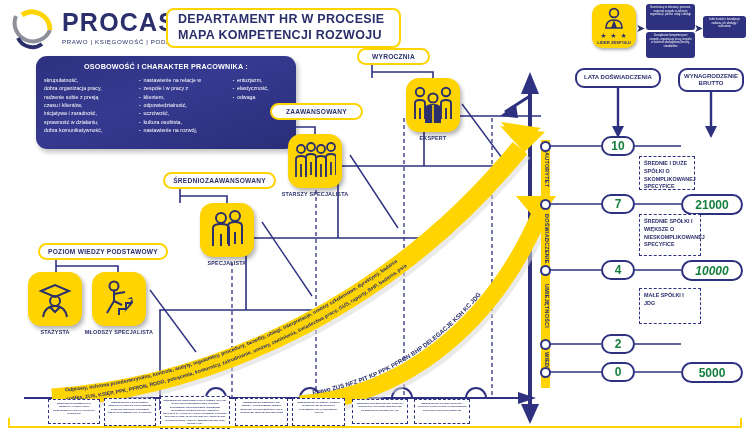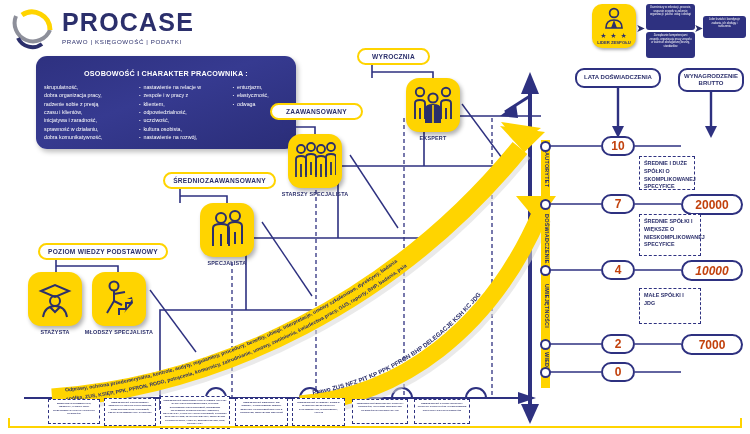--- a/index.html
+++ b/index.html
@@ -22,21 +22,21 @@
     border:2.5px solid #ffd400;border-radius:8px;background:#fff;
     display:flex;flex-direction:column;justify-content:center;padding-left:10px;
   }
   .title-l{font-size:12.5px;font-weight:bold;letter-spacing:.3px;line-height:1.25;color:#2b2f6b;}
 
   
   .person-box{
     left:36px;top:56px;width:260px;height:93px;border-radius:11px;
     background:linear-gradient(160deg,#2e3180 0%,#363a90 45%,#2a2d78 100%);
     box-shadow:2px 3px 5px rgba(0,0,0,.25);
-    color:#fff;padding:13px 8px 6px 8px;
+    color:#fff;padding:6px 8px 6px 8px;
   }
   .person-title{font-size:7.2px;font-weight:bold;text-align:center;letter-spacing:.2px;margin-bottom:5px;}
   .person-cols{display:flex;gap:6px;}
   .person-cols ul{list-style:none;margin:0;padding:0;}
   .person-cols li{font-size:5.3px;line-height:1.58;position:relative;padding-left:6px;white-space:nowrap;}
   .person-cols li:before{content:"·";position:absolute;left:1px;top:-1px;font-size:8px;}
   .pc1{width:92px;} .pc2{width:92px;} .pc3{width:60px;}
   .pc1 li{padding-left:0;} .pc1 li:before{content:none;}
 
   
@@ -87,21 +87,21 @@
     border:2px solid #2e3180;background:#fff;border-radius:9px;
     display:flex;align-items:center;justify-content:center;text-align:center;
     font-size:6px;font-weight:bold;color:#2b2f6b;line-height:1.25;
   }
   .hp-years{left:575px;top:68px;width:86px;height:20px;}
   .hp-pay{left:678px;top:68px;width:66px;height:24px;}
 
   .node{
     border:2.2px solid #2e3180;background:#fff;border-radius:11px;
     display:flex;align-items:center;justify-content:center;
-    font-size:12px;font-weight:bold;color:#c2410c;
+    font-size:12px;font-weight:bold;color:#15803d;
   }
   .yr{width:34px;height:20px;left:601px;}
   .pay{width:62px;height:21px;left:681px;}
 
   .dashbox{
     border:1.4px dashed #2e3180;background:#fff;
     font-size:5.4px;font-weight:bold;line-height:1.45;color:#2b2f6b;
     padding:3px 4px;
   }
   .db1{left:639px;top:156px;width:56px;height:34px;}
@@ -138,20 +138,24 @@
       <path d="M8 8 A18 18 0 1 0 42 22" fill="none" stroke="#8d8f9a" stroke-width="4"></path>
       <path d="M42 22 A18 18 0 0 0 14 7" fill="none" stroke="#ffd400" stroke-width="5"></path>
       <path d="M10 30 A16 16 0 0 0 34 36" fill="none" stroke="#2b2f6b" stroke-width="4"></path>
     </svg>
   </div>
   <div class="abs logo-text">
     <div class="logo-name">PROCASE</div>
     <div class="logo-sub">PRAWO  |  KSIĘGOWOŚĆ  |  PODATKI</div>
   </div>
 
+  <div class="abs title-box">
+    <div class="title-l">DEPARTAMENT HR W PROCESIE</div>
+    <div class="title-l">MAPA KOMPETENCJI ROZWOJU</div>
+  </div>
 
   <div class="abs leader">
     <svg width="44" height="30" viewBox="0 0 44 30" style="display:block;margin:2px auto 0;">
       <circle cx="22" cy="7" r="4.4" fill="none" stroke="#2b2f6b" stroke-width="1.7"></circle>
       <path d="M14 22 q0-8 8-8 q8 0 8 8z" fill="none" stroke="#2b2f6b" stroke-width="1.7"></path>
       <path d="M22 14 l-3 8 h6z" fill="#2b2f6b"></path>
     </svg>
     <div class="stars">★ ★ ★</div>
     <div class="leader-lbl">LIDER ZESPOŁU</div>
   </div>
@@ -361,23 +365,23 @@
   <div class="abs circ" style="left:540px;top:265px;"></div>
   <div class="abs circ" style="left:540px;top:339px;"></div>
   <div class="abs circ" style="left:540px;top:367px;"></div>
 
   <div class="abs node yr" style="top:136px;">10</div>
   <div class="abs node yr" style="top:194px;">7</div>
   <div class="abs node yr" style="top:260px;">4</div>
   <div class="abs node yr" style="top:334px;">2</div>
   <div class="abs node yr" style="top:362px;">0</div>
 
-  <div class="abs node pay" style="top:194px;">20000</div>
+  <div class="abs node pay" style="top:194px;">21000</div>
   <div class="abs node pay" style="top:260px;font-style:italic;">10000</div>
-  <div class="abs node pay" style="top:334px;">7000</div>
+  <div class="abs node pay" style="top:362px;">5000</div>
 
   <div class="abs dashbox db1">ŚREDNIE I DUŻE SPÓŁKI O SKOMPLIKOWANEJ SPECYFICE</div>
   <div class="abs dashbox db2">ŚREDNIE SPÓŁKI I WIĘKSZE O NIESKOMPLIKOWANEJ SPECYFICE</div>
   <div class="abs dashbox db3">MAŁE SPÓŁKI I JDG</div>
 
   <div class="abs taskbox" style="left:48px;top:399px;width:52px;height:25px;">ZEBRANIE DOKUMENTACJI, OBSŁUGA, POMOC PRZY ROZLICZENIACH PRACY NOWYCH KLIENTÓW</div>
   <div class="abs taskbox" style="left:104px;top:398px;width:52px;height:28px;">UMIEJĘTNOŚĆ PROWADZENIA OBSŁUGI I KONTAKTU Z KLIENTEM, ROZLICZANIE WYNAGRODZEŃ, PEŁNA DOKUMENTACJA KADROWA</div>
   <div class="abs taskbox" style="left:160px;top:396px;width:70px;height:33px;">UMIEJĘTNOŚĆ WNIKLIWEJ I KRYTYCZNEJ ANALIZY SYTUACJI ROZLICZENIOWEJ, ZAKRES DOKUMENTACJI ROZLICZEŃ, ŚLEDZENIE PROCEDUR NADZOROWANIA OBSŁUGI, REALIZACJA, POLITYKA WYNAGRODZEŃ, SYSTEMY MOTYWACYJNE, WYNAGRADZANIA, WDRAŻANIE CONTROLLINGU, AUDYTY, BUDŻETOWANIE, ZUS, LEGISLACJA</div>
   <div class="abs taskbox" style="left:235px;top:398px;width:53px;height:28px;">UMIEJĘTNOŚĆ DZIELENIA SIĘ WIEDZĄ, PODNOSZENIE WIEDZY ZESPOŁU I ROZLICZEŃ RELACJI Z KLIENTAMI, WDRAŻANIE SZKOLEŃ</div>
   <div class="abs taskbox" style="left:292px;top:398px;width:53px;height:28px;">UMIEJĘTNOŚĆ RADZENIA SOBIE Z WYZWANIAMI ZŁOŻONYCH DOKUMENTACJI, ROZLICZENIA, ANALIZ</div>

